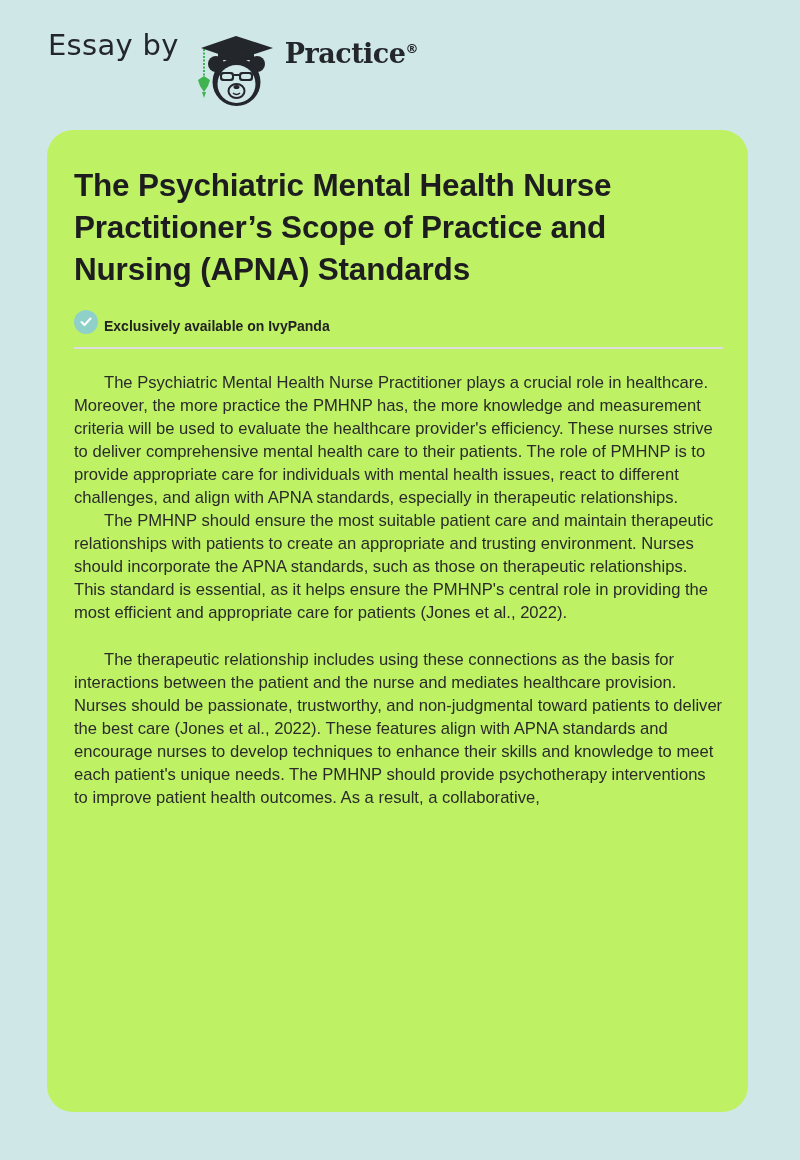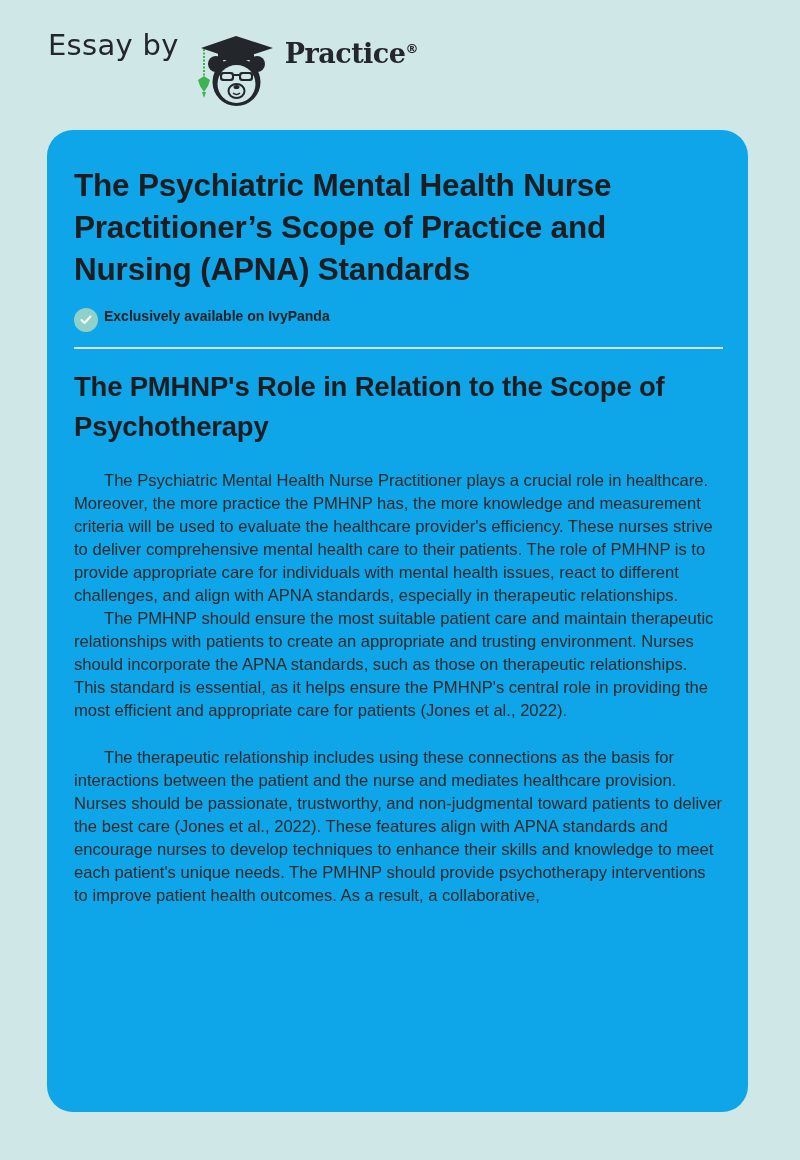--- a/index.html
+++ b/index.html
@@ -48,42 +48,42 @@
       vertical-align: super;
       font-family: "DejaVu Sans", sans-serif;
       font-weight: bold;
     }
     .card {
       position: absolute;
       left: 47px;
       top: 130px;
       width: 701px;
       height: 982px;
-      background: #0ea5e9;
+      background: #bef264;
       border-radius: 26px;
       overflow: hidden;
     }
     .content {
       position: absolute;
       left: 27px;
       top: 0;
       width: 649px;
     }
     .title {
       margin: 34px 0 0 0;
       font-family: "Liberation Sans", sans-serif;
       font-weight: bold;
       font-size: 31.5px;
       line-height: 42px;
       color: #1d1d1f;
       letter-spacing: -0.2px;
     }
     .exclusive {
       display: flex;
-      align-items: flex-start;
+      align-items: flex-end;
       margin-top: 18px;
       height: 26px;
     }
     .check-badge {
       width: 24px;
       height: 24px;
       border-radius: 50%;
       background: #8fd1c9;
       display: flex;
       align-items: center;
@@ -163,19 +163,18 @@
       <span class="check-badge">
         <svg width="12" height="10" viewBox="0 0 12 10">
           <path d="M1.5,5 L4.5,8 L10.5,1.5" stroke="#ffffff" stroke-width="2" fill="none" stroke-linecap="round" stroke-linejoin="round"></path>
         </svg>
       </span>
       <span class="exclusive-text">Exclusively available on IvyPanda</span>
     </div>
 
     <div class="divider"></div>
 
-    <h2 class="h-1">The PMHNP's Role in Relation to the Scope of Psychotherapy</h2>
     <p class="p-1">The Psychiatric Mental Health Nurse Practitioner plays a crucial role in healthcare. Moreover, the more practice the PMHNP has, the more knowledge and measurement criteria will be used to evaluate the healthcare provider's efficiency. These nurses strive to deliver comprehensive mental health care to their patients. The role of PMHNP is to provide appropriate care for individuals with mental health issues, react to different challenges, and align with APNA standards, especially in therapeutic relationships.</p>
 
     <p class="p-2">The PMHNP should ensure the most suitable patient care and maintain therapeutic relationships with patients to create an appropriate and trusting environment. Nurses should incorporate the APNA standards, such as those on therapeutic relationships. This standard is essential, as it helps ensure the PMHNP's central role in providing the most efficient and appropriate care for patients (Jones et al., 2022).</p>
     <p class="p-3">The therapeutic relationship includes using these connections as the basis for interactions between the patient and the nurse and mediates healthcare provision. Nurses should be passionate, trustworthy, and non-judgmental toward patients to deliver the best care (Jones et al., 2022). These features align with APNA standards and encourage nurses to develop techniques to enhance their skills and knowledge to meet each patient's unique needs. The PMHNP should provide psychotherapy interventions to improve patient health outcomes. As a result, a collaborative,</p>
   </div>
 </div>
 
 </body></html>

